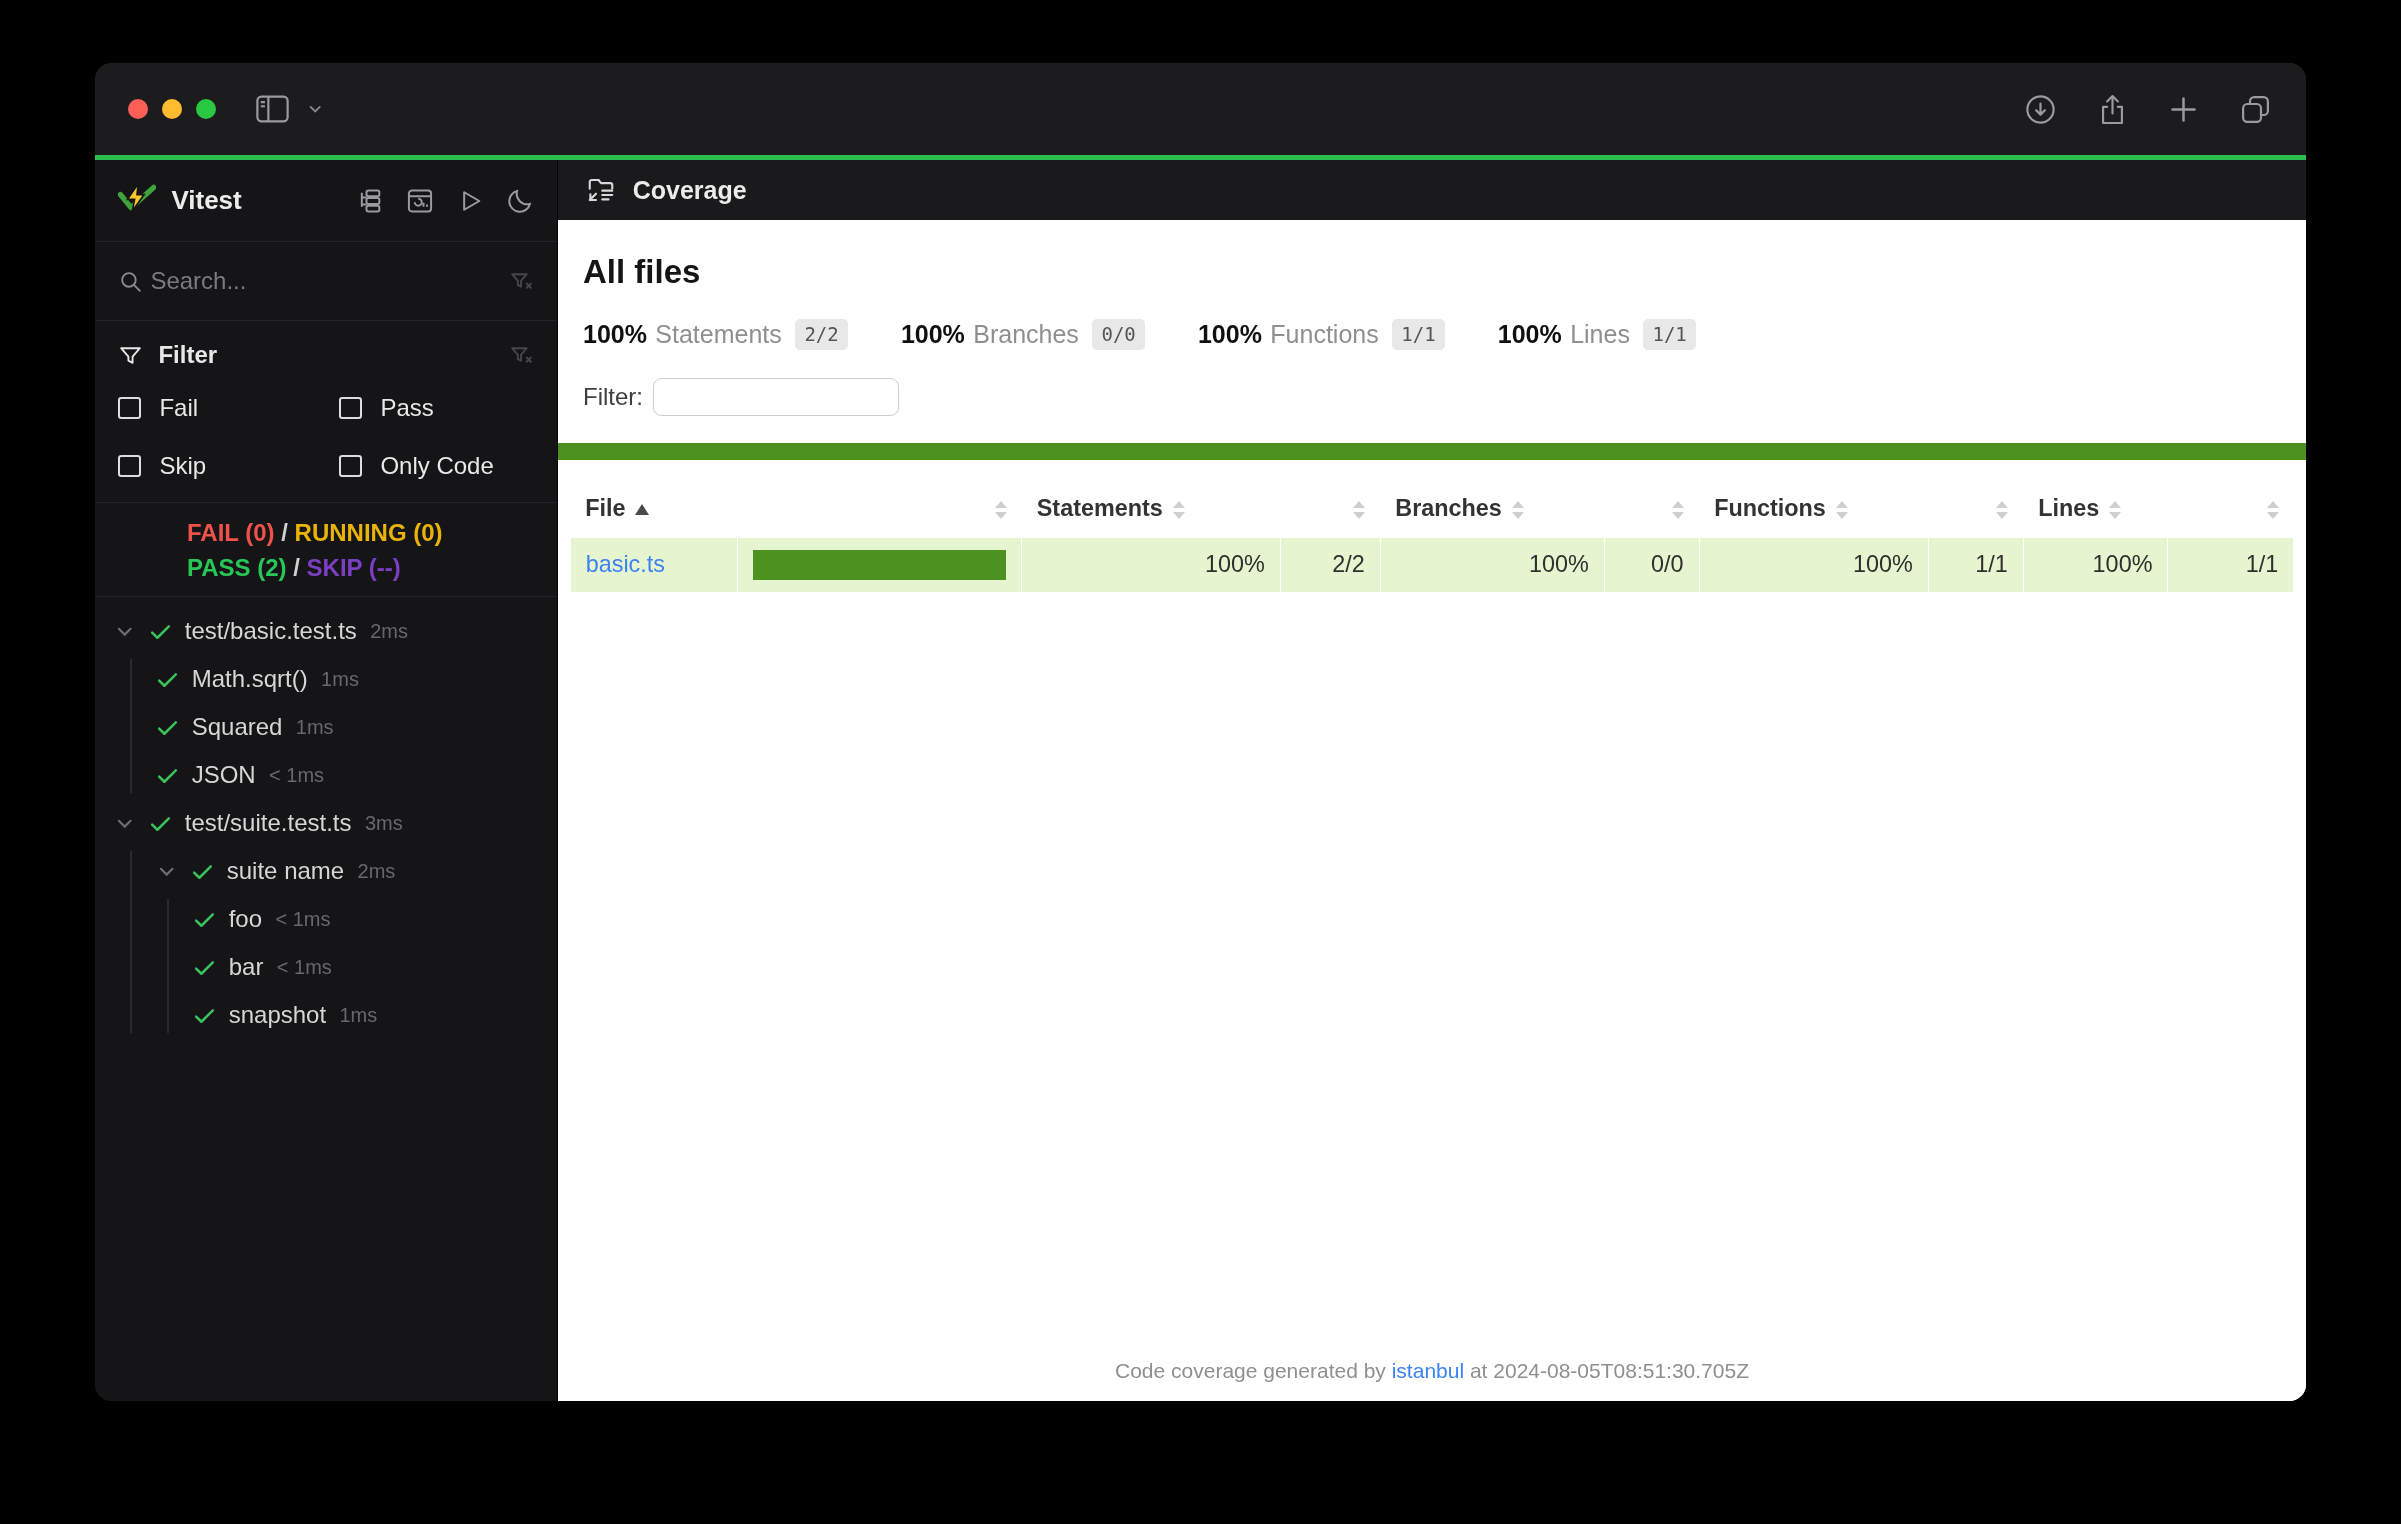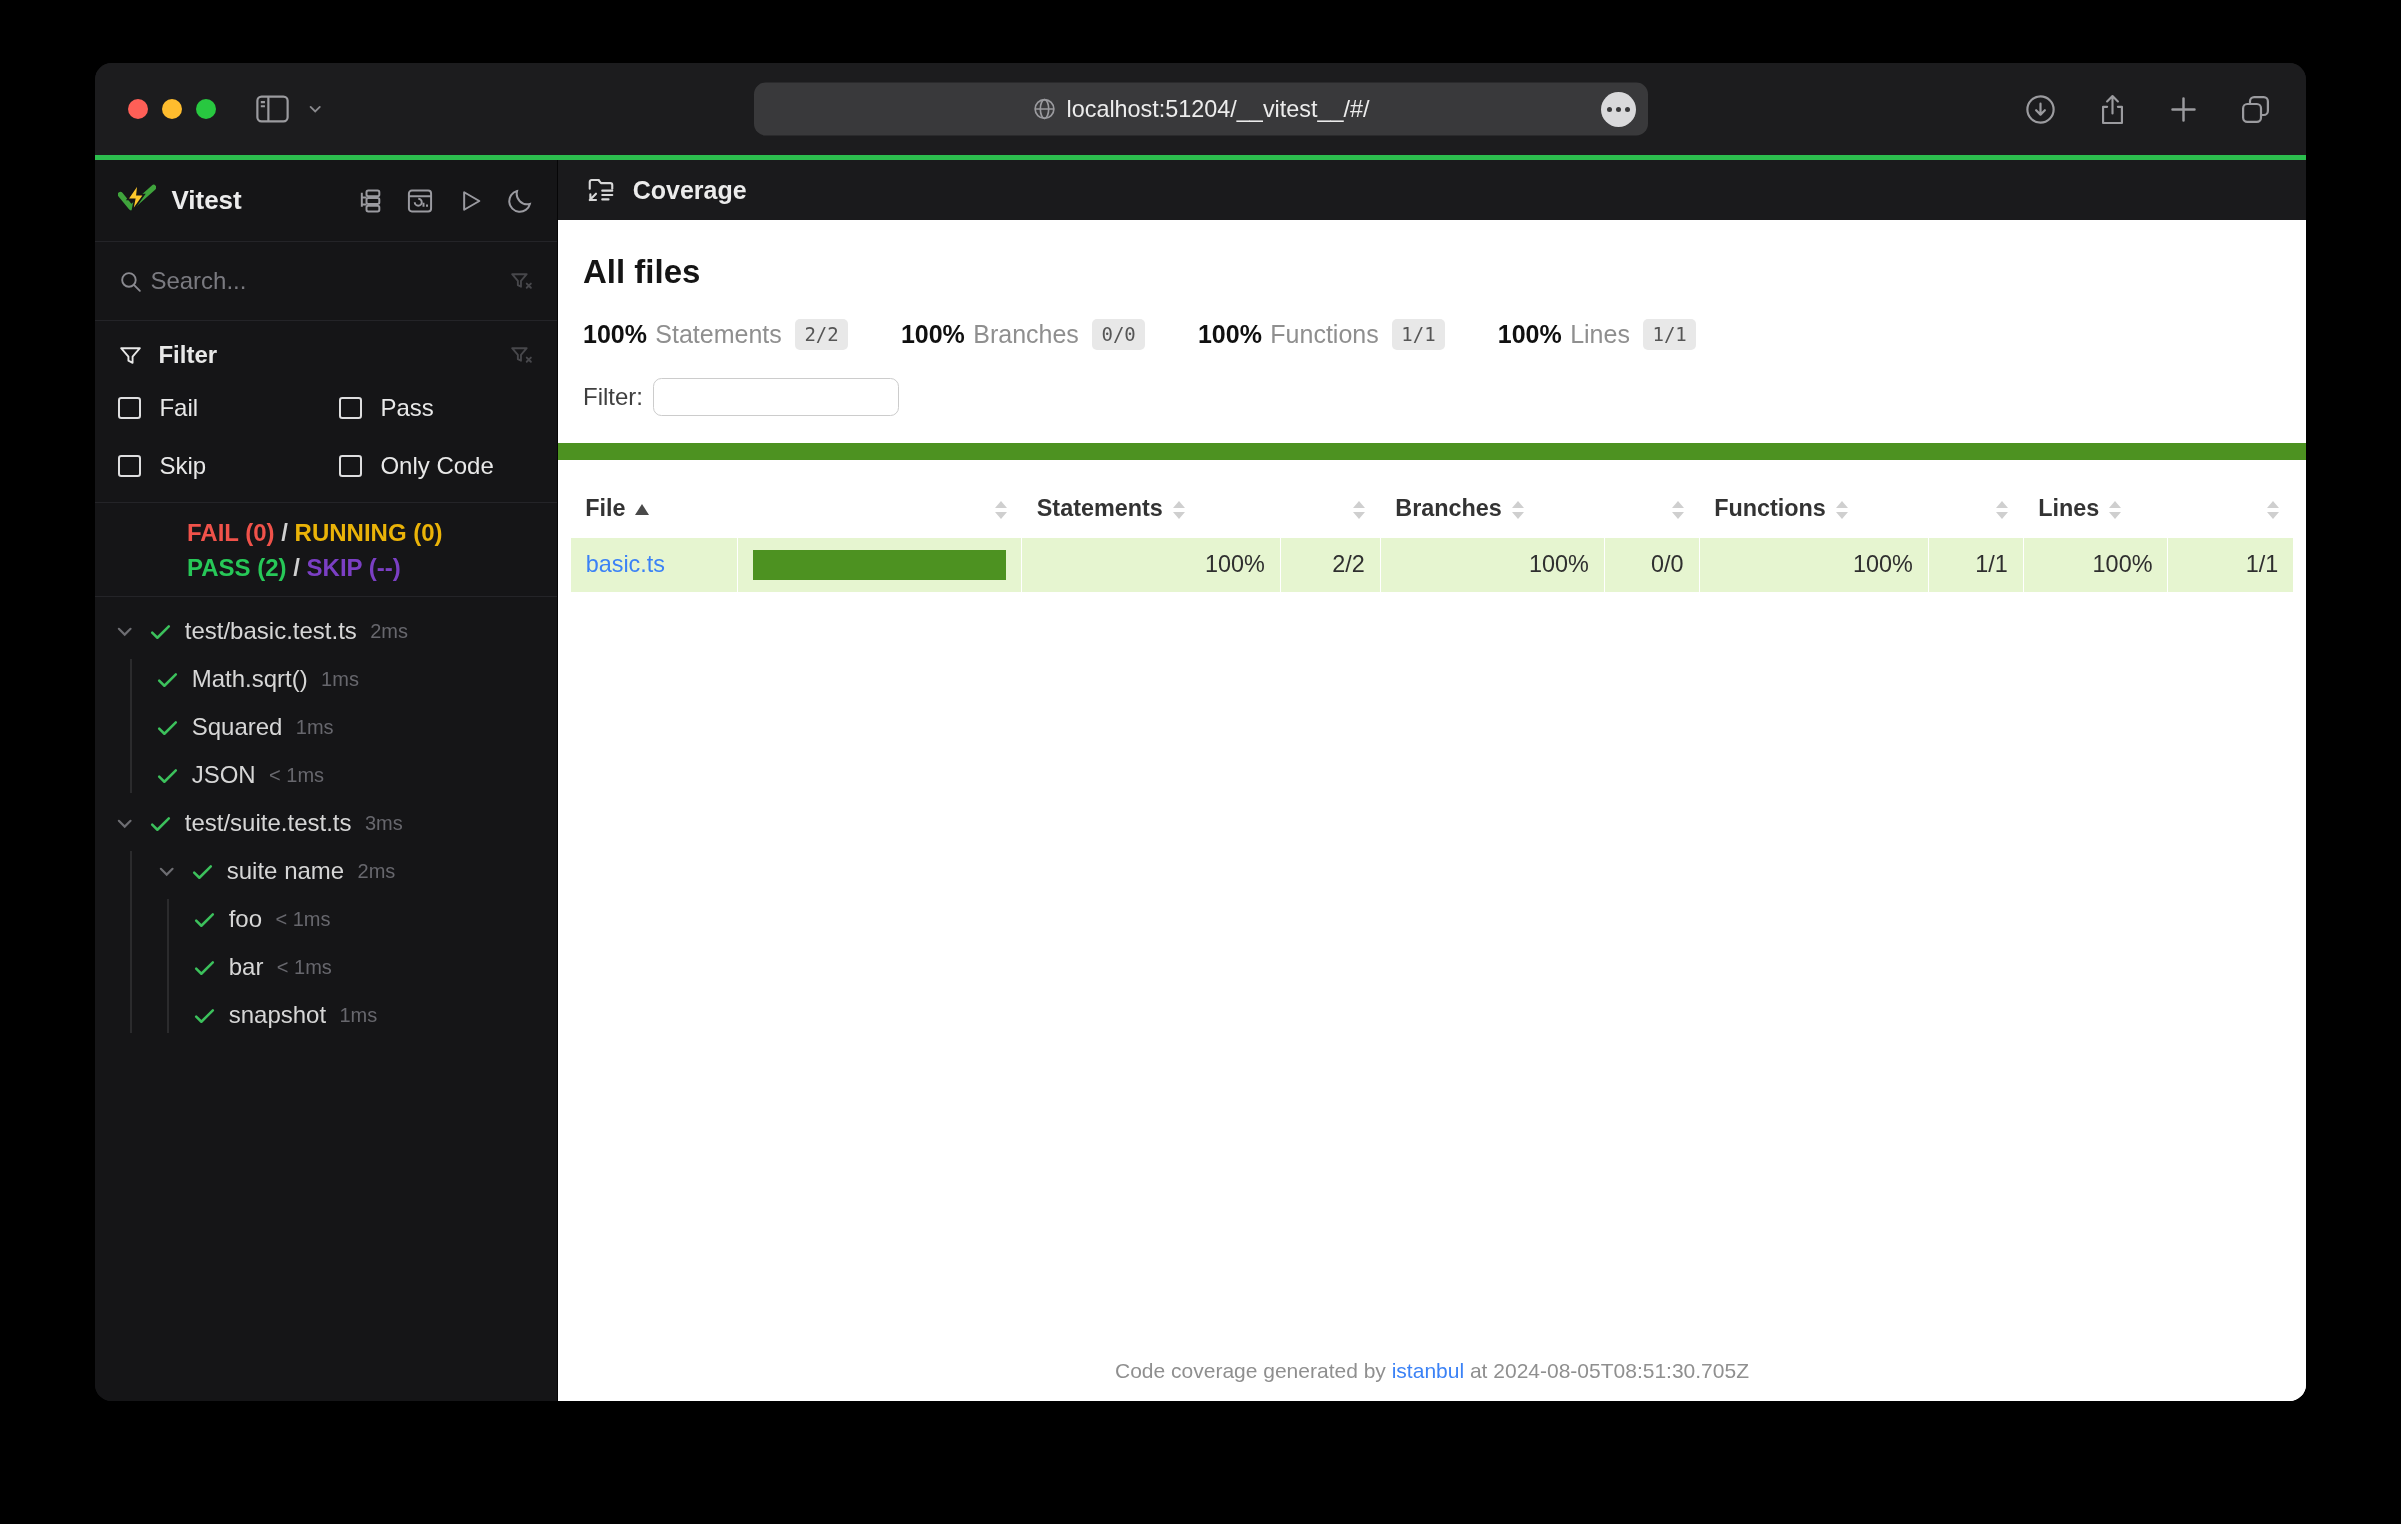--- a/index.html
+++ b/index.html
@@ -150,37 +150,20 @@
           <line x1="3.5" y1="5" x2="6.5" y2="5"></line>
             <line x1="3.5" y1="8" x2="6.5" y2="8"></line>
         </svg>
       </span>
       <span class="tb-icon tb-chevron">
         <svg width="18.4" height="18.4" viewBox="0 0 24 24" fill="none" stroke="currentColor" stroke-width="2.4" stroke-linecap="round">
             <path d="M6 9l6 6 6-6"></path>
           </svg>
       </span>
 
-      <div class="urlbar">
-        <span class="globe">
-          <svg width="25" height="25" viewBox="0 0 24 24" fill="none" stroke="currentColor" stroke-width="1.6">
-            <circle cx="12" cy="12" r="9"></circle>
-              <ellipse cx="12" cy="12" rx="4" ry="9"></ellipse>
-              <line x1="3" y1="12" x2="21" y2="12"></line>
-          </svg>
-        </span>
-        <span class="url">localhost:51204/__vitest__/#/</span>
-        <span class="more">
-          <span class="dots">
-              <i></i>
-              <i></i>
-              <i></i>
-            </span>
-        </span>
-      </div>
 
       <div class="tb-right">
         <span class="tb-icon">
           <svg width="35" height="35" viewBox="0 0 24 24" fill="none" stroke="currentColor" stroke-width="1.5" stroke-linecap="round" stroke-linejoin="round">
             <circle cx="12" cy="12" r="9"></circle>
               <path d="M12 8v7M9 12.5l3 3 3-3"></path>
           </svg>
         </span>
         <span class="tb-icon">
           <svg width="33" height="35" viewBox="0 0 24 26" fill="none" stroke="currentColor" stroke-width="1.6" stroke-linecap="round" stroke-linejoin="round">

